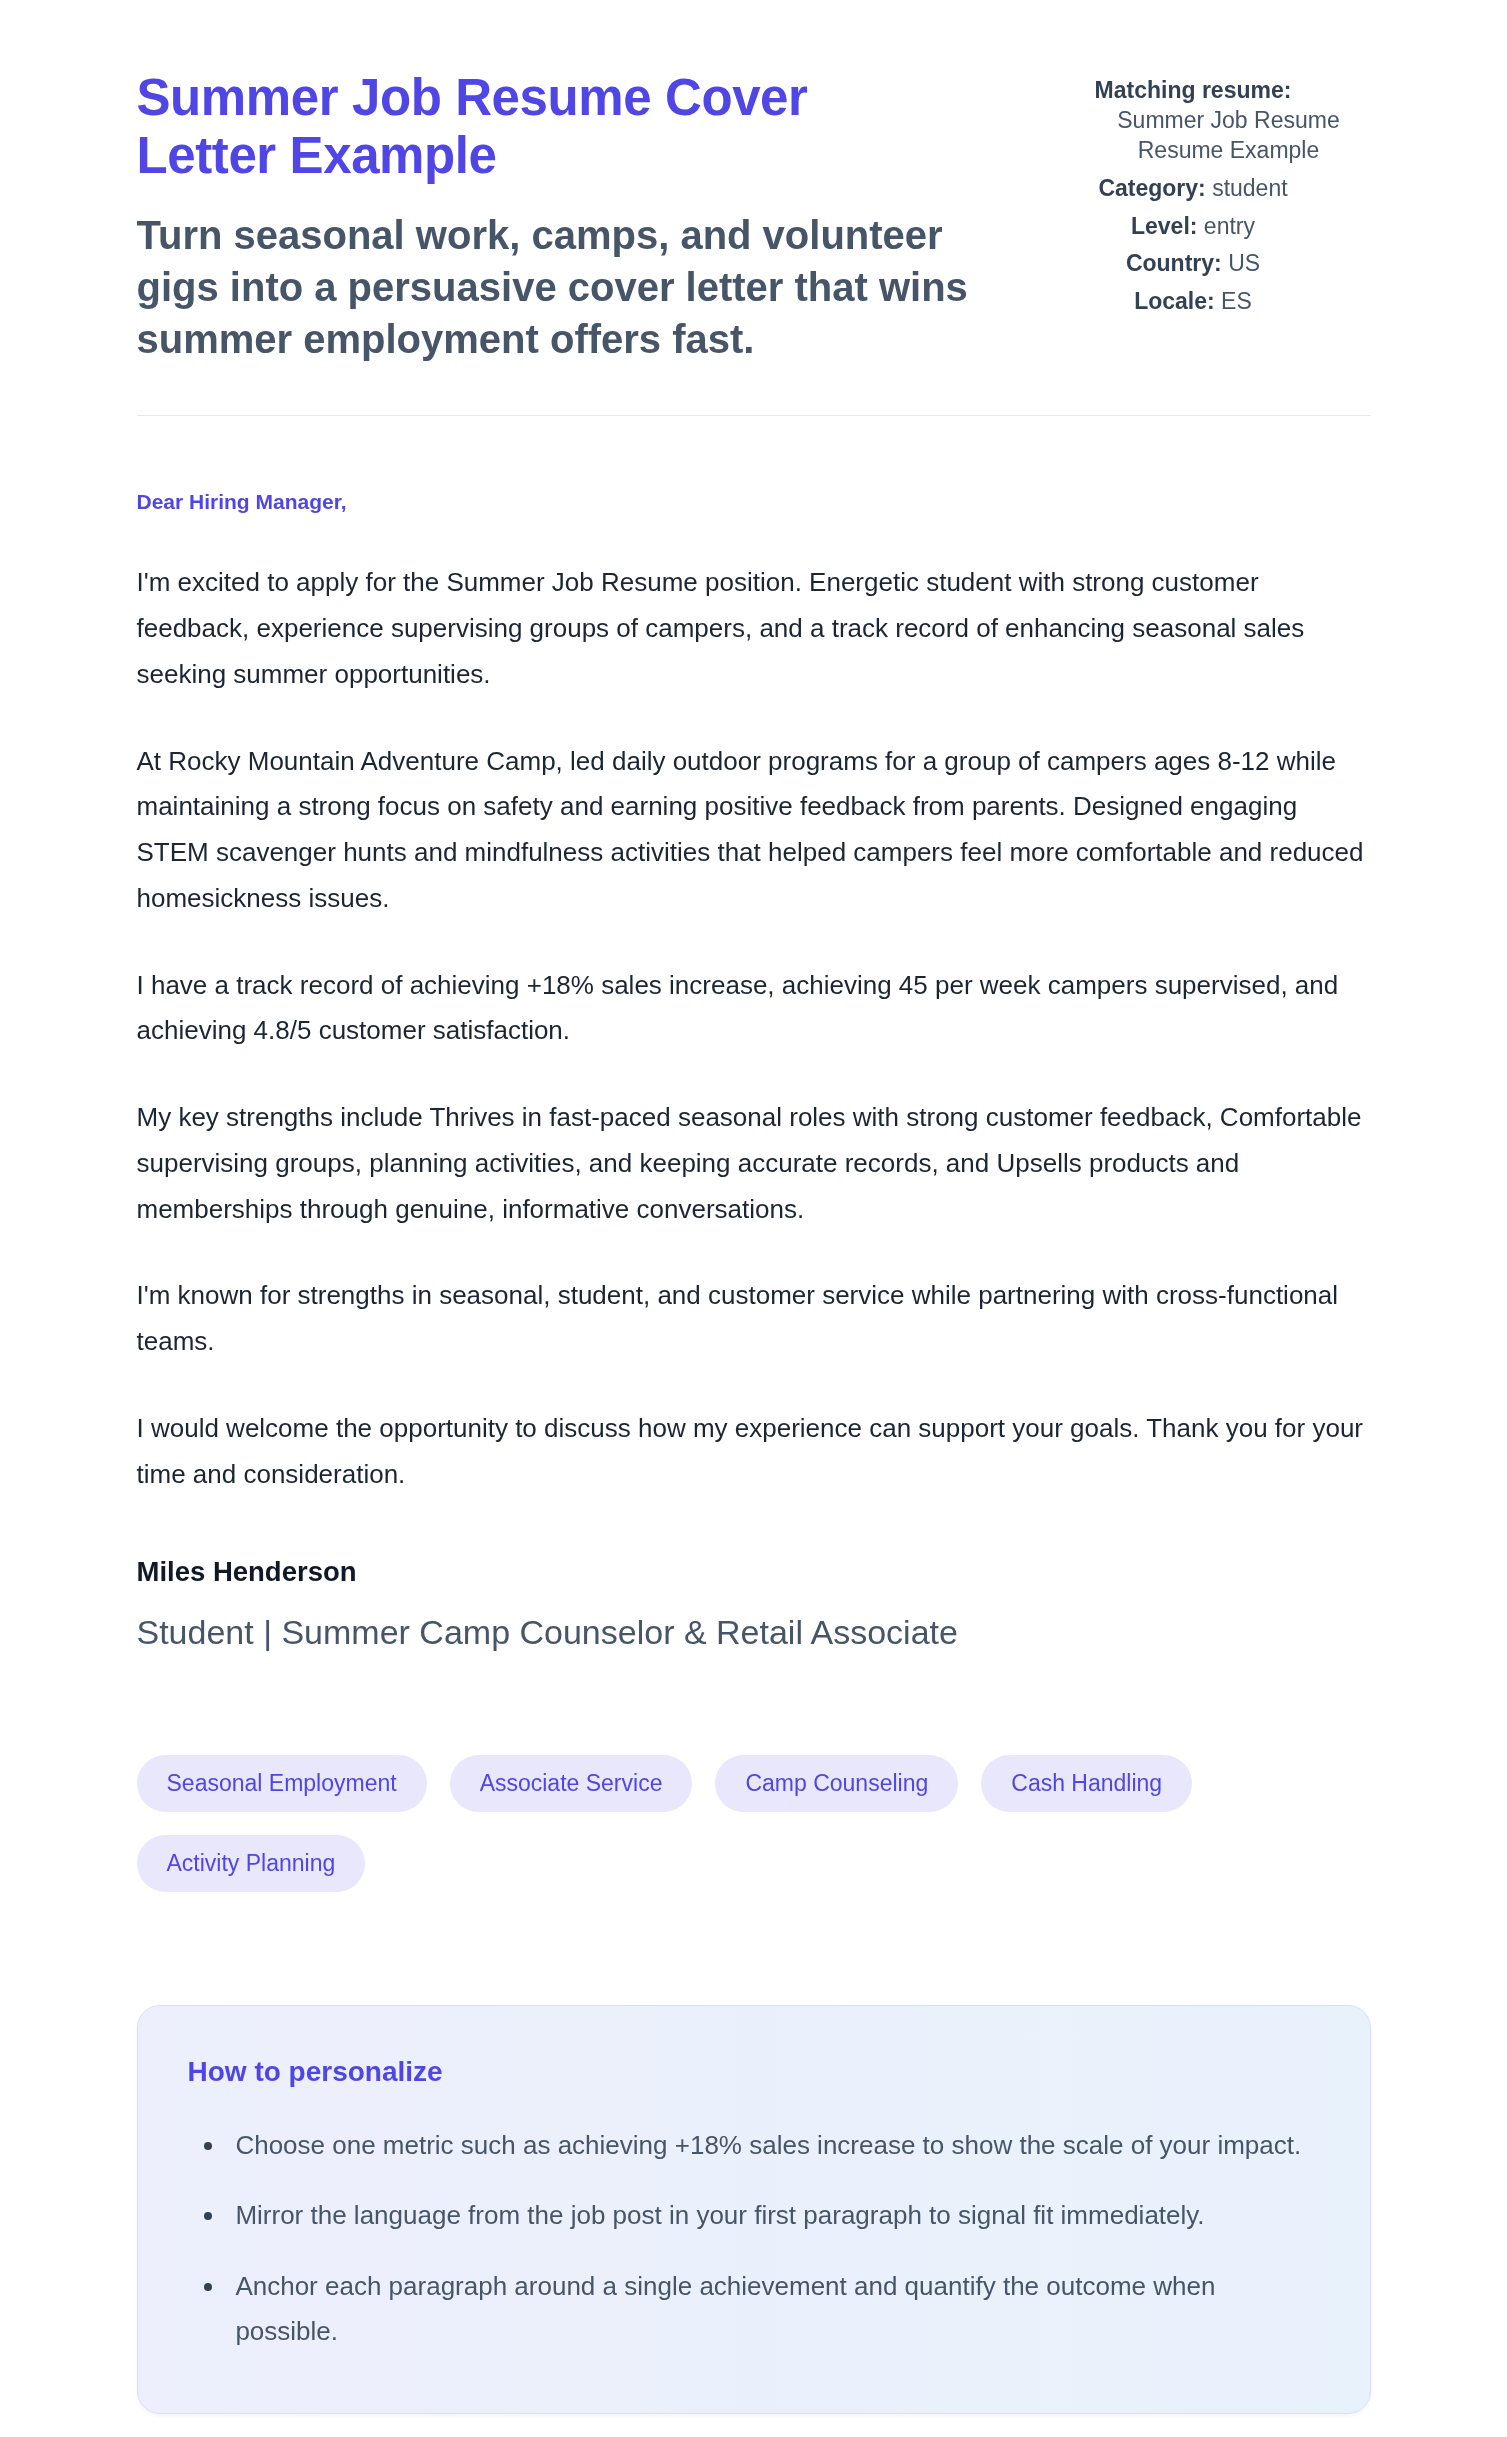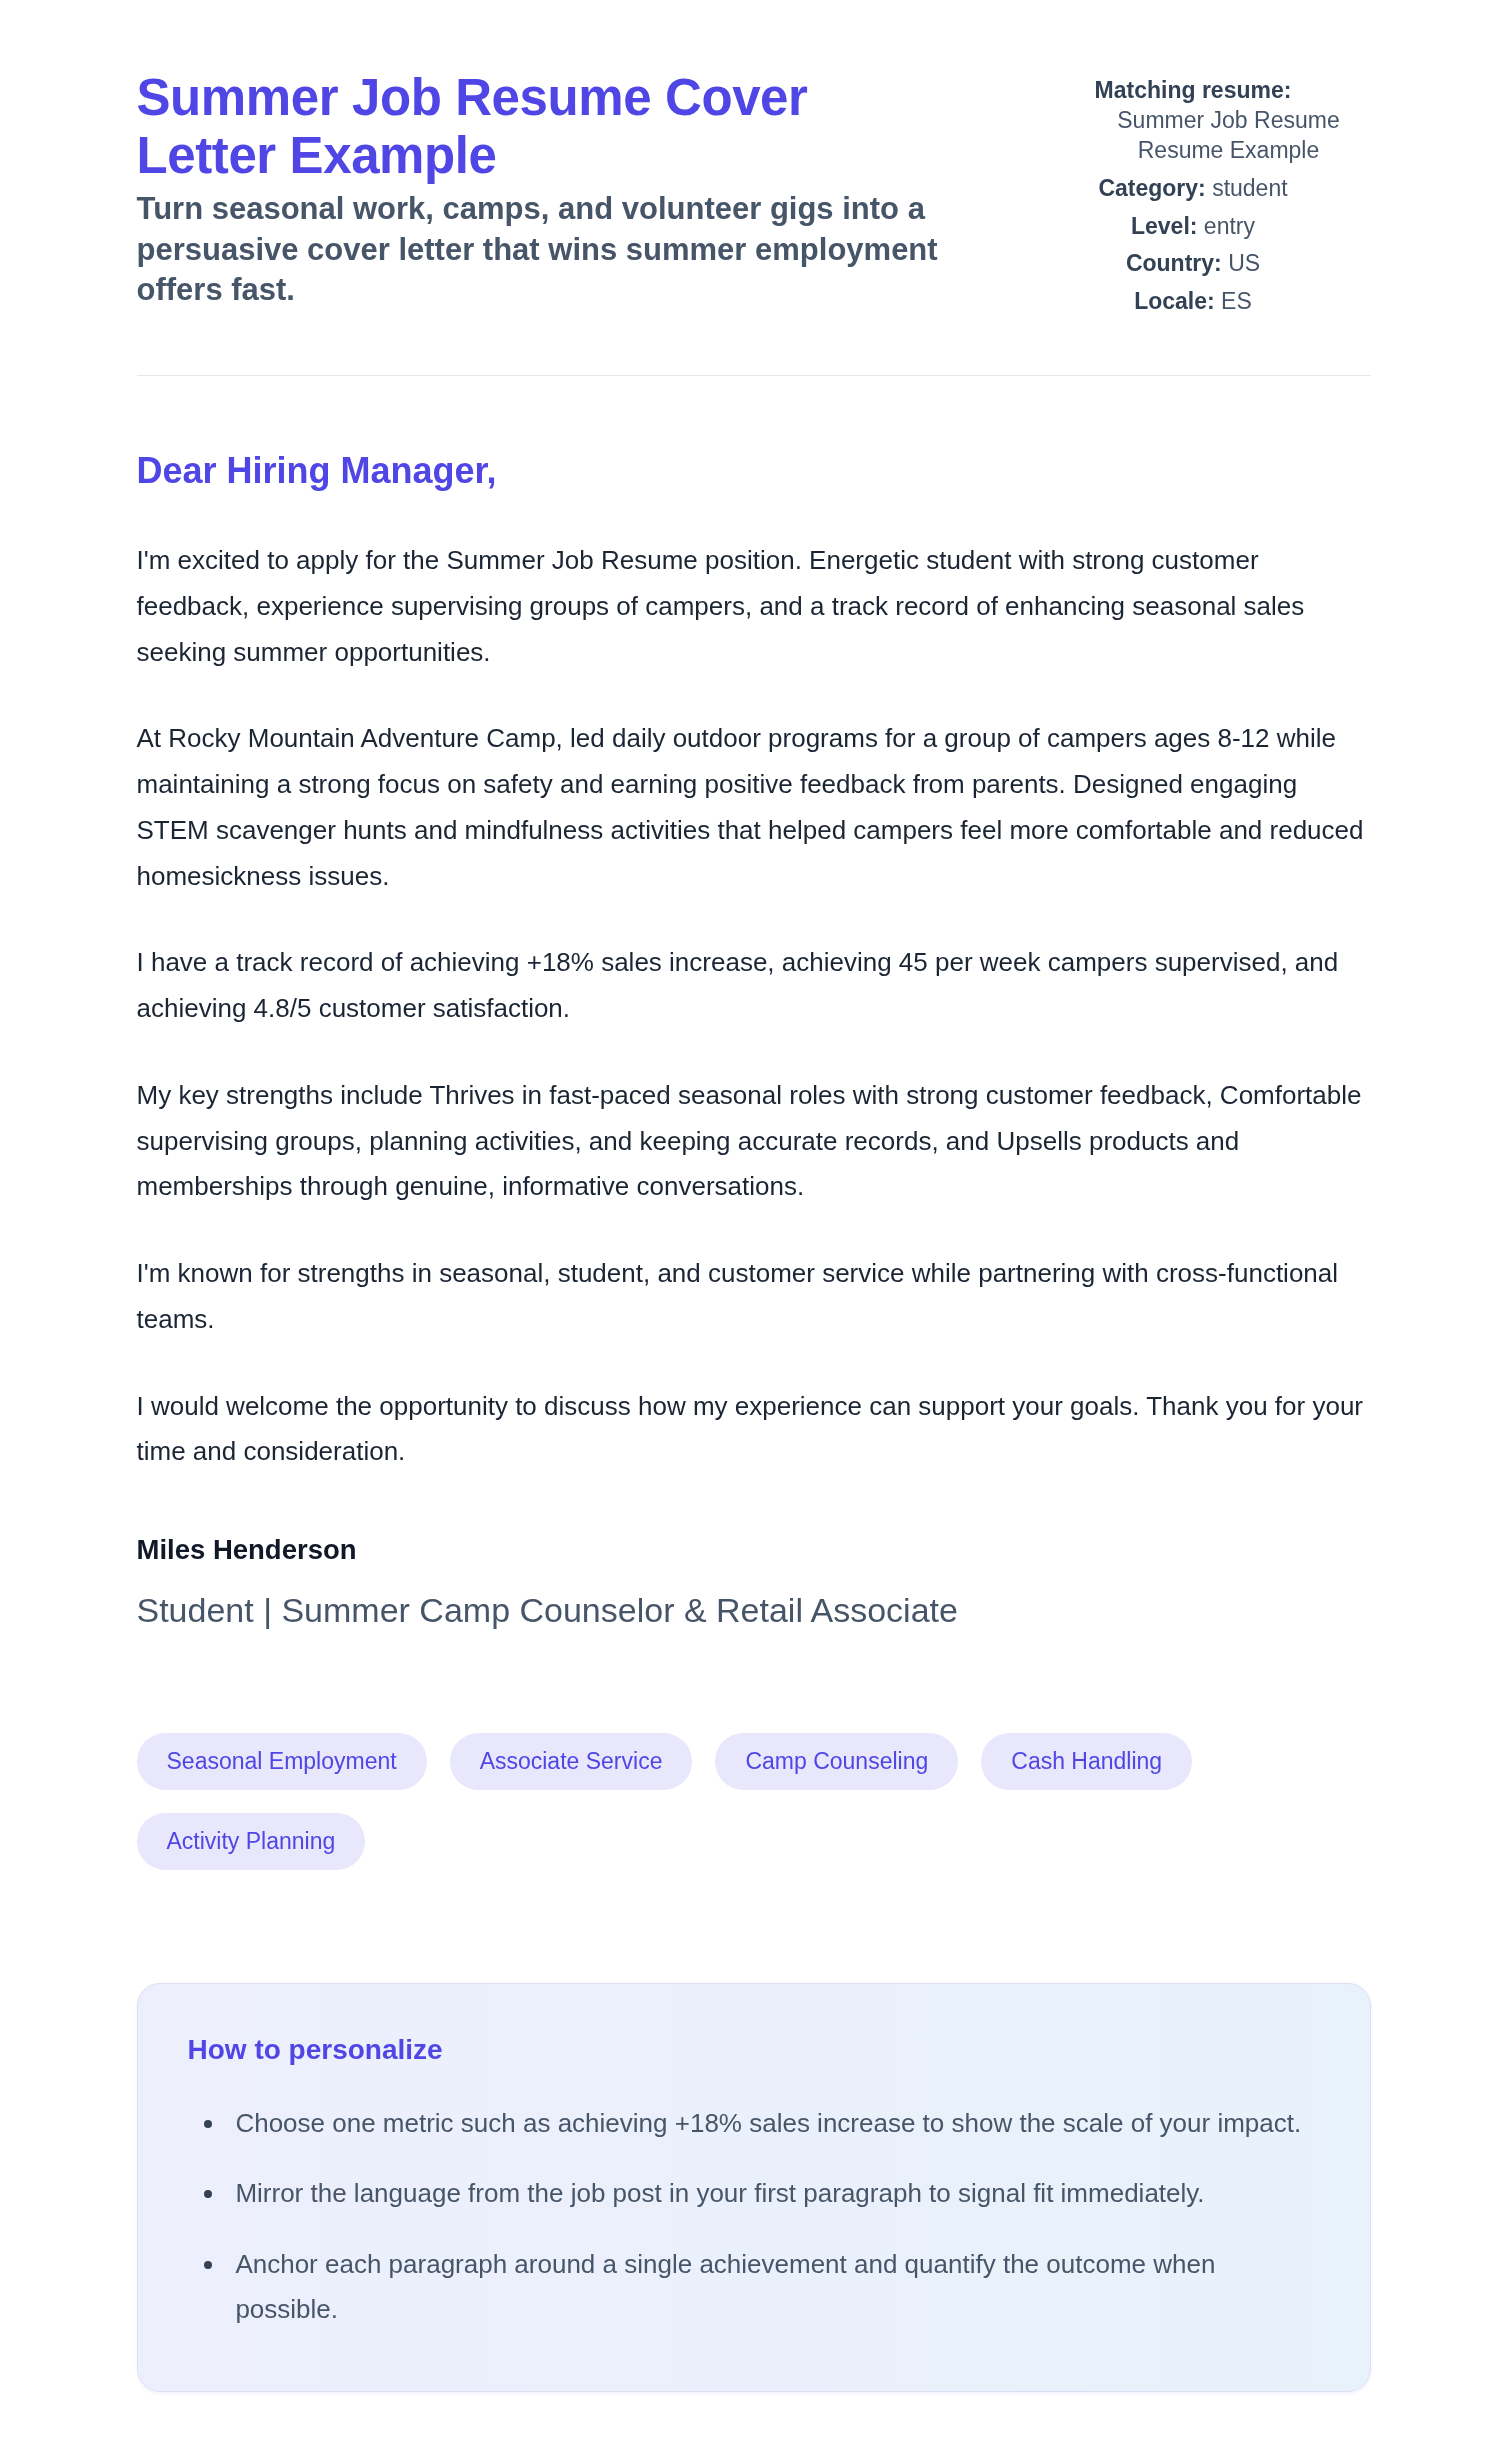--- a/index.html
+++ b/index.html
@@ -38,22 +38,22 @@
   .header-left{flex:1 1 auto;min-width:0;}
   .title{
     font-size:51px;
     font-weight:700;
     color:var(--accent);
     line-height:1.13;
     letter-spacing:-0.4px;
     max-width:798px;
   }
   .subtitle{
-    margin-top:5px;
-    font-size:31px;
+    margin-top:25px;
+    font-size:40px;
     font-weight:700;
     color:var(--muted-text);
     line-height:1.3;
     max-width:869px;
   }
   .meta{
     flex:0 0 355px;
     width:355px;
     text-align:center;
     font-size:23px;
@@ -69,21 +69,21 @@
   }
   
   .divider{
     border:none;
     border-top:1.8px solid var(--divider);
     margin-top:50px;
   }
   
   .letter{margin-top:74px;}
   .greeting{
-    font-size:36px;
+    font-size:21px;
     font-weight:700;
     color:var(--accent);
     margin-bottom:46px;
   }
   .para{
     font-size:26px;
     line-height:1.76;
     color:var(--body-text);
     margin-bottom:41px;
     max-width:1234px;

